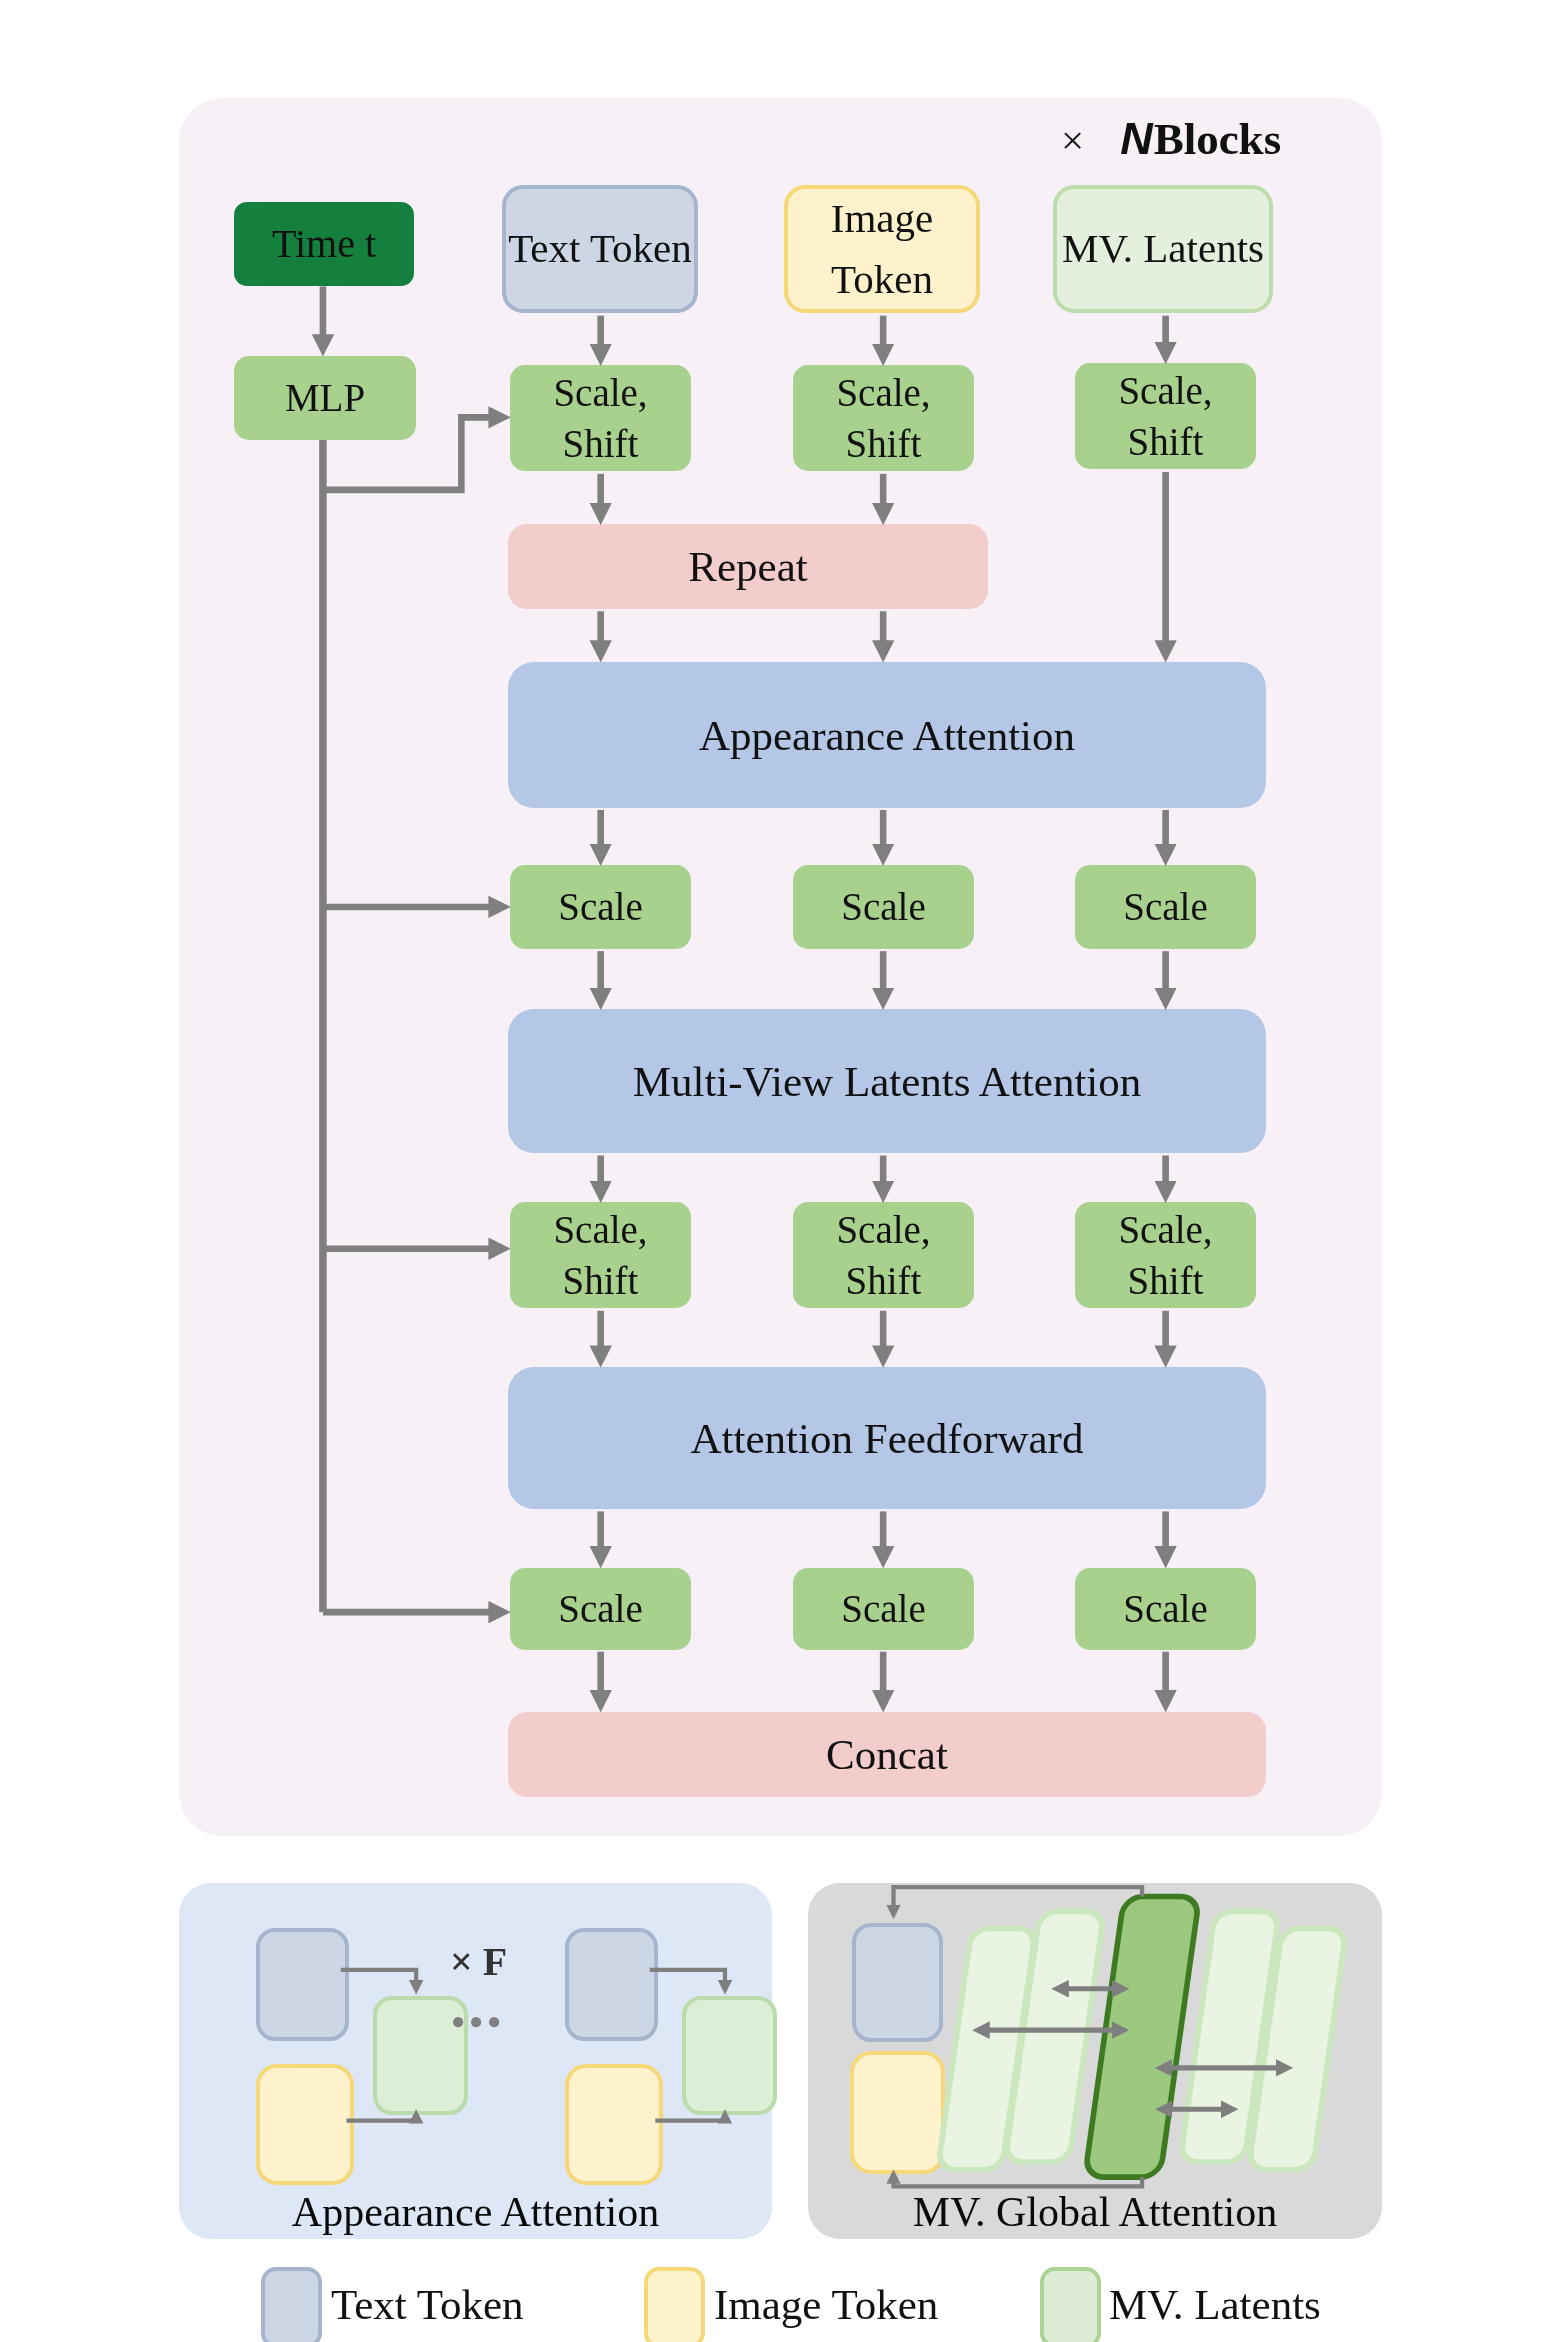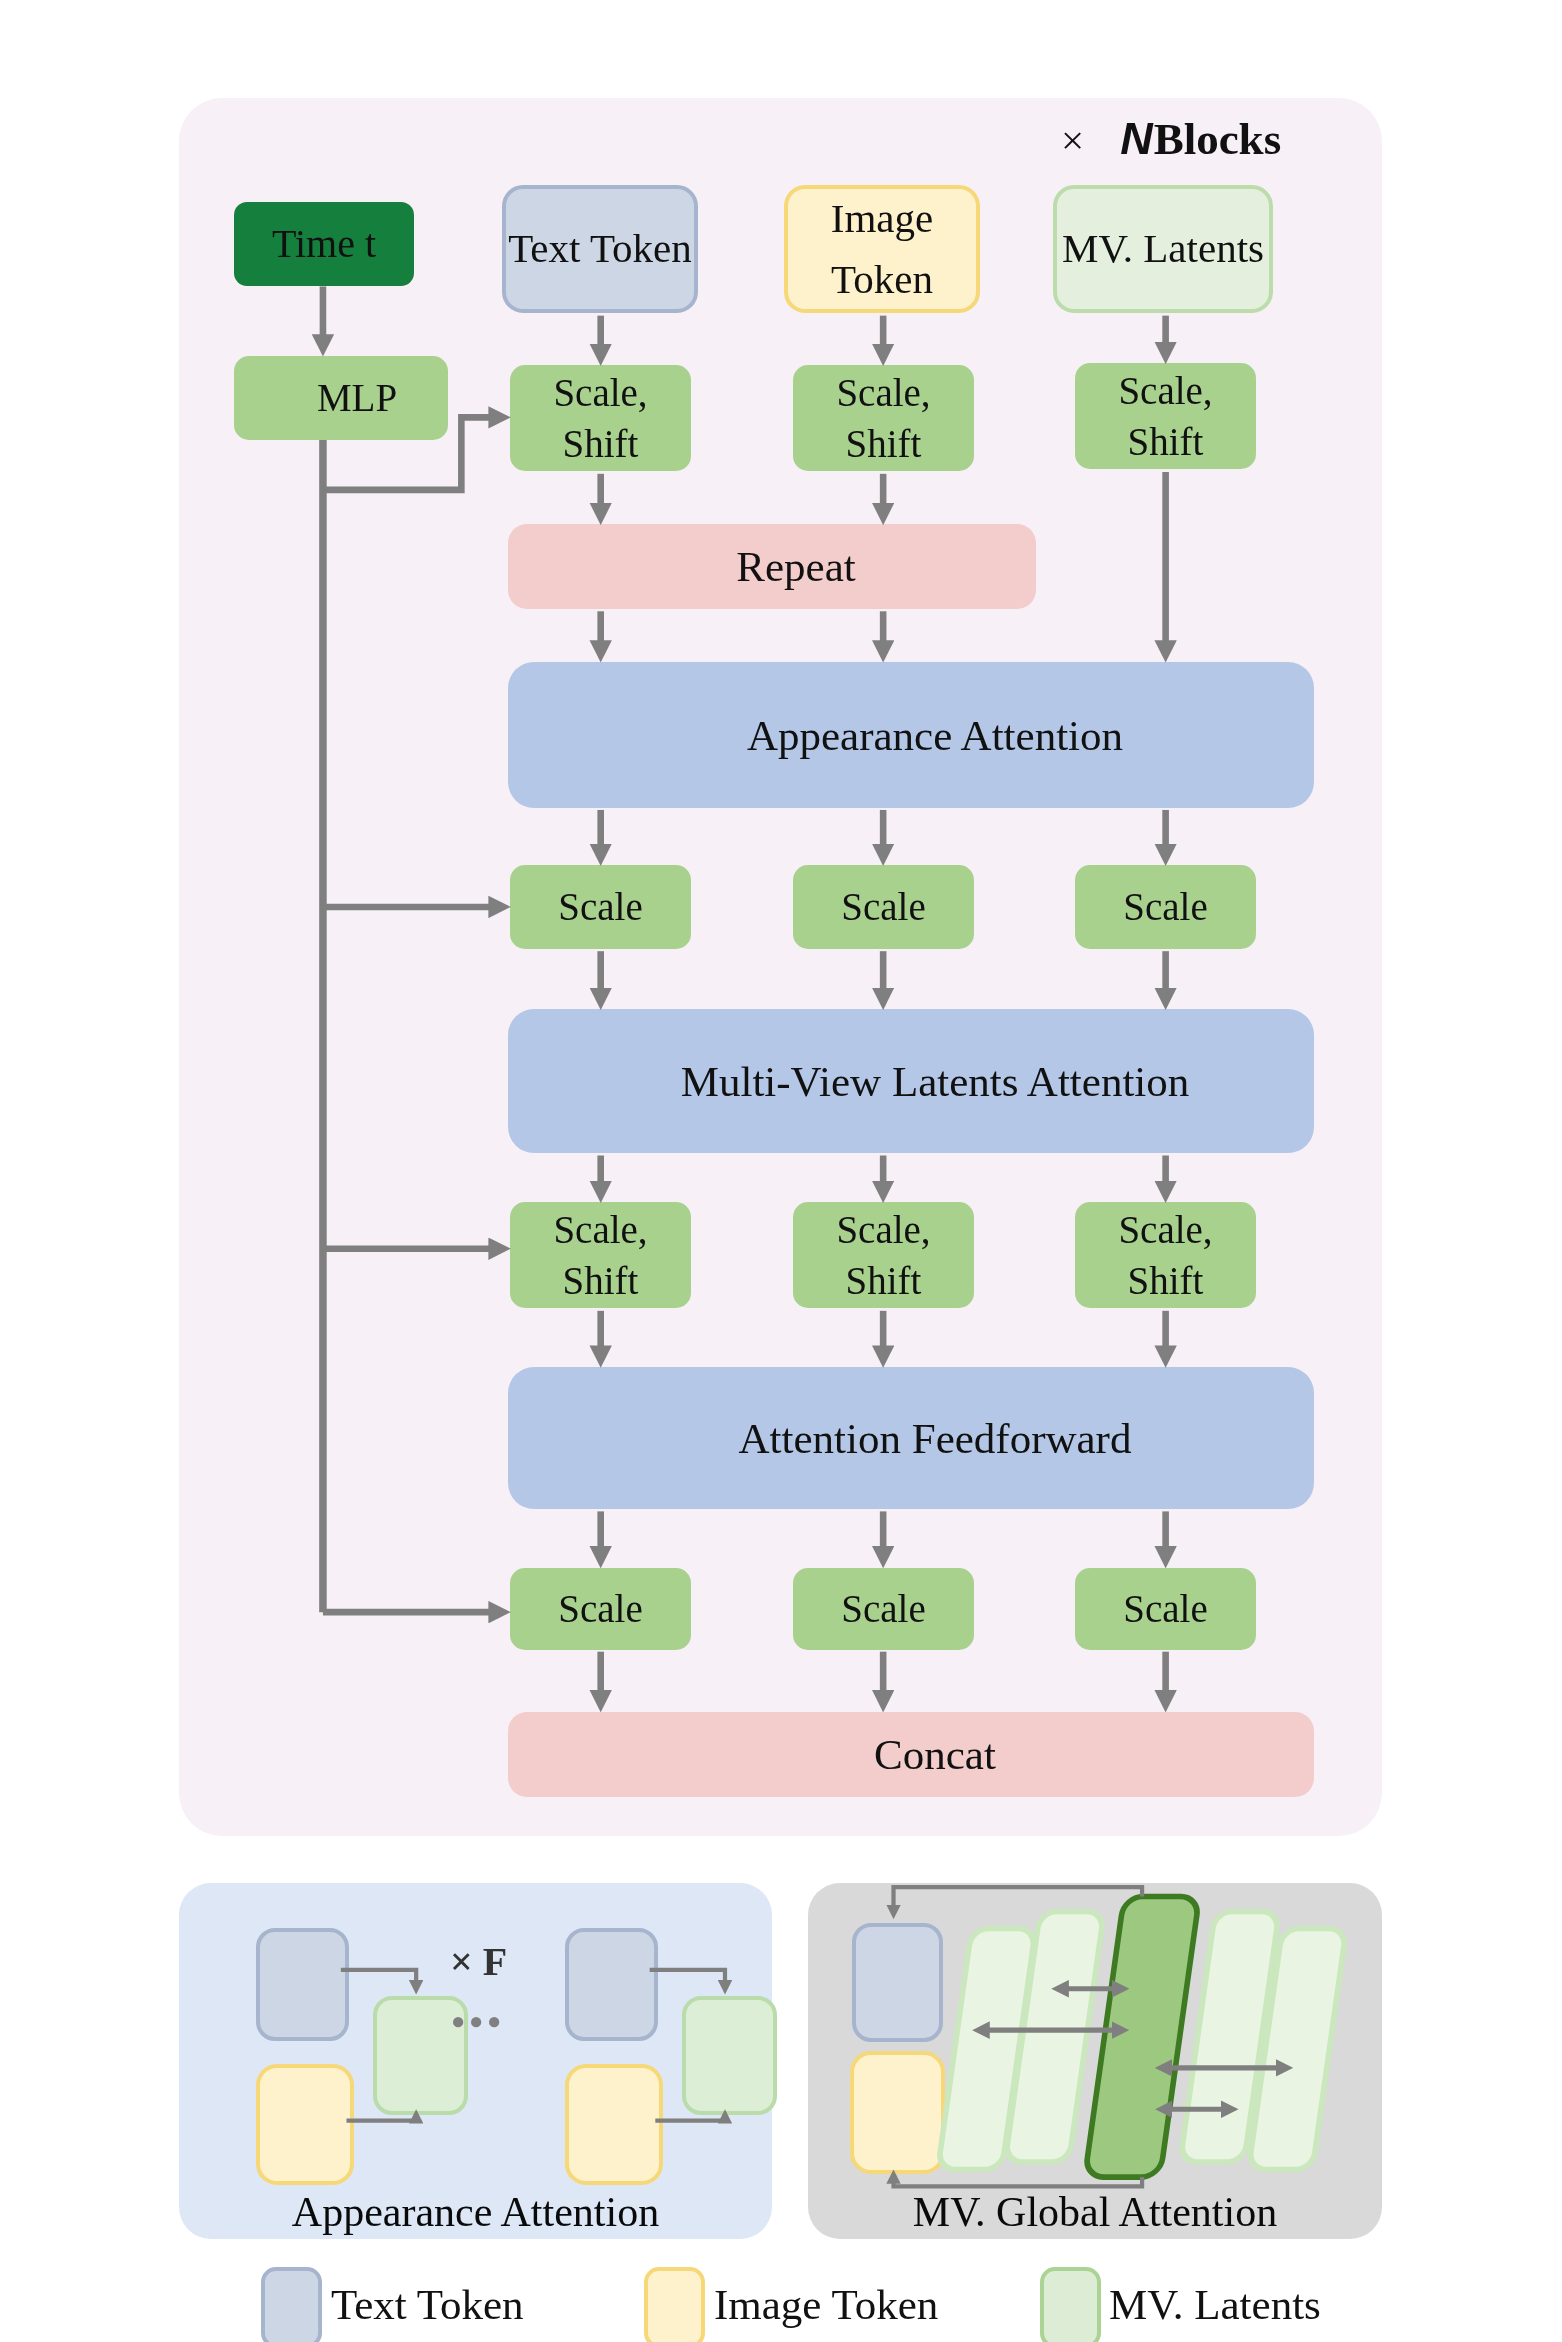--- a/index.html
+++ b/index.html
@@ -11,21 +11,21 @@
   #inset-right{left:808px;top:1883px;width:574px;height:356px;background:#d9d9d9;border-radius:32px;}
 
   .node{position:absolute;display:flex;flex-direction:column;align-items:center;justify-content:center;
         text-align:center;line-height:1.32;}
   .gray-box{background:#15803d;border-radius:13px;font-size:40px;}
   .green-box{background:#a9d18e;border-radius:15px;font-size:39px;}
   .token{border-style:solid;border-width:4.7px;border-radius:21px;font-size:41px;line-height:1.5;}
   .token-text{background:#cdd6e4;border-color:#a6b5cd;}
   .token-image{background:#fdf2cc;border-color:#f6d878;}
   .token-mv{background:#e4f0dd;border-color:#bcdcab;}
-  .bar{position:absolute;display:flex;align-items:center;justify-content:center;font-size:43px;padding-left:48px;}
+  .bar{position:absolute;display:flex;align-items:center;justify-content:center;font-size:43px;}
   .bar-pink{background:#f3cccc;border-radius:19px;}
   .bar-blue{background:#b4c7e7;border-radius:26px;}
 
   #block-title{position:absolute;left:1061px;top:113px;display:flex;align-items:baseline;font-size:45px;}
   #block-title .times{font-weight:400;font-size:41px;}
   #block-title .nvar{font-family:"Liberation Sans",sans-serif;font-style:italic;font-weight:700;margin-left:36px;}
   #block-title .blocks{font-weight:700;margin-left:1px;}
 
   .mini{position:absolute;border-style:solid;border-width:4.7px;}
   .mini-blue{background:#cdd6e4;border-color:#a6b5cd;border-radius:19px;}
@@ -64,21 +64,21 @@
   <div class="node token token-text" style="left:502px;top:185px;width:188px;height:120px;">
     <span>Text Token</span>
   </div>
   <div class="node token token-image" style="left:784px;top:185px;width:188px;height:120px;">
     <span>Image Token</span>
   </div>
   <div class="node token token-mv" style="left:1053px;top:185px;width:212px;height:120px;">
     <span>MV. Latents</span>
   </div>
 
-  <div class="node green-box" style="left:234px;top:356px;width:182px;height:84px;padding-left:32px;">
+  <div class="node green-box" style="left:234px;top:356px;width:182px;height:84px;">
     <span>MLP</span>
   </div>
   <div class="node green-box" style="left:510px;top:365px;width:181px;height:106px;">
     <span>Scale,</span>
     <span>Shift</span>
   </div>
   <div class="node green-box" style="left:793px;top:365px;width:181px;height:106px;">
     <span>Scale,</span>
     <span>Shift</span>
   </div>

